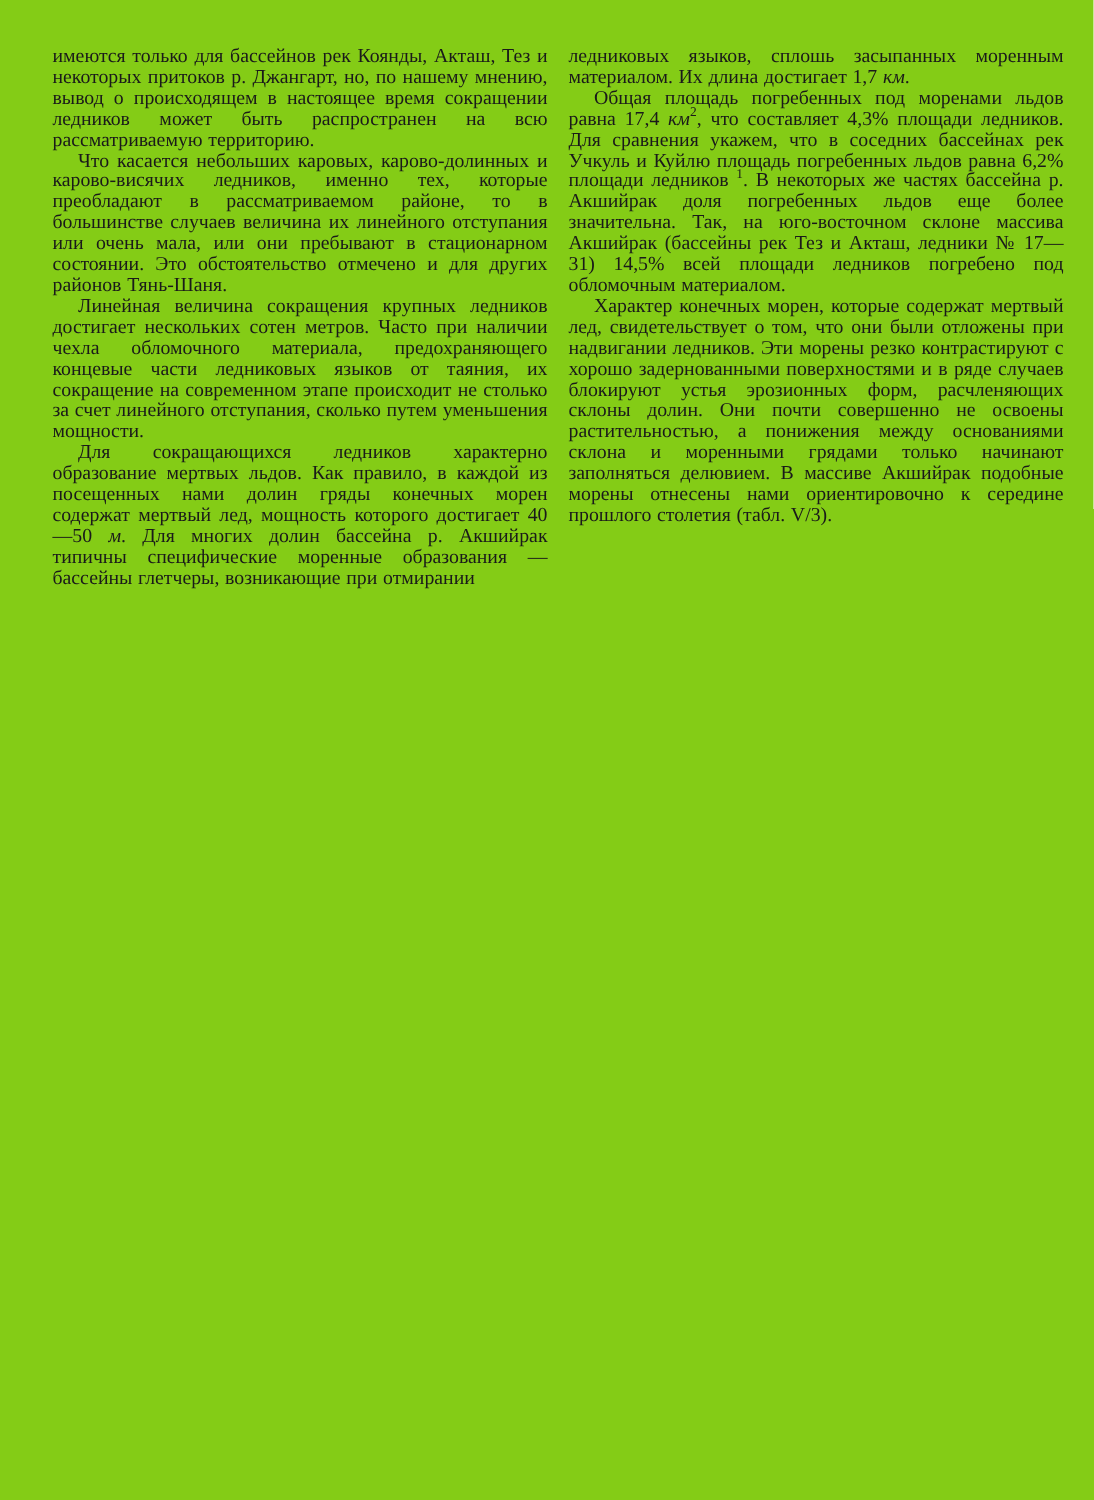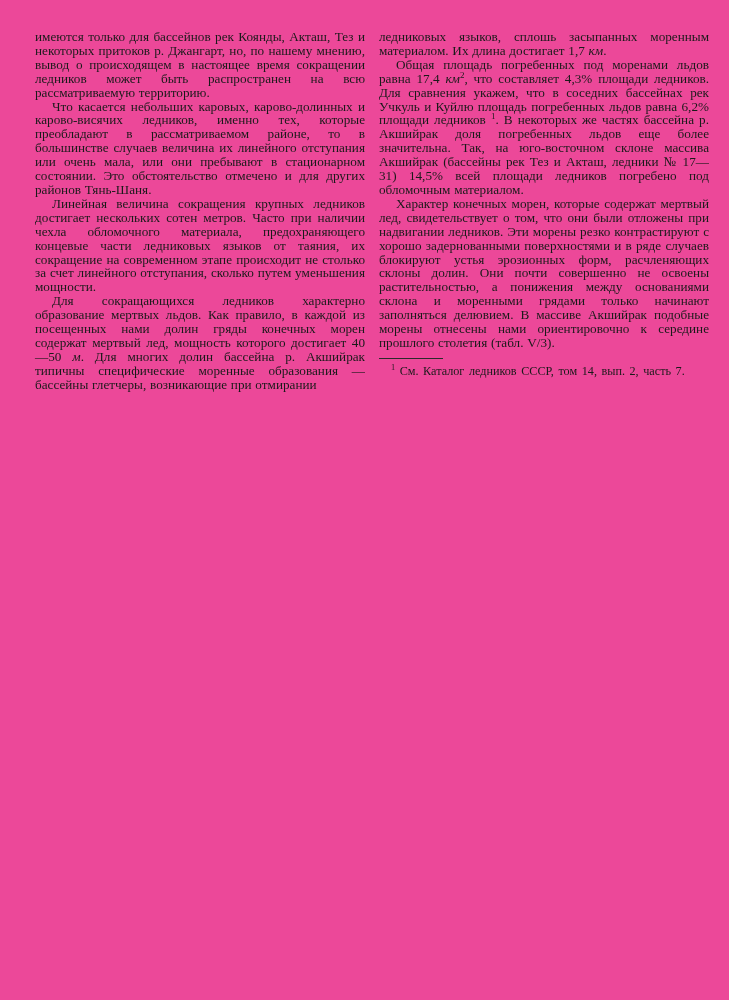--- a/index.html
+++ b/index.html
@@ -4,21 +4,21 @@
 <style>
   html, body {
     margin: 0;
     padding: 0;
     background: #ffffff;
   }
   .page {
     position: relative;
     width: 729px;
     height: 1000px;
-    background: #ec4899;
+    background: #84cc16;
     overflow: hidden;
     font-family: "Liberation Serif", "DejaVu Serif", serif;
     color: #1a1a1a;
   }
   .text-block {
     position: absolute;
     left: 35px;
     top: 30px;
     width: 674px;
     display: flex;
@@ -76,19 +76,15 @@
           <p class="para indent"><span>Линейная величина сокращения крупных ледников достигает нескольких сотен метров. Часто при наличии чехла обломочного материала, предохраняющего концевые части ледниковых языков от таяния, их сокращение на современном этапе происходит не столько за счет линейного отступания, сколько путем уменьшения мощности.</span></p>
           <p class="para indent"><span>Для сокращающихся ледников характерно образование мертвых льдов. Как правило, в каждой из посещенных нами долин гряды конечных морен содержат мертвый лед, мощность которого достигает 40—50 </span><em>м</em><span>. Для многих долин бассейна р. Акшийрак типичны специфические моренные образования — бассейны глетчеры, возникающие при отмирании</span></p>
         </div>
     </div>
     <div class="column">
       <div class="paras">
           <p class="para"><span>ледниковых языков, сплошь засыпанных моренным материалом. Их длина достигает 1,7 </span><em>км</em><span>.</span></p>
           <p class="para indent"><span>Общая площадь погребенных под моренами льдов равна 17,4 </span><em>км</em><sup>2</sup><span>, что составляет 4,3% площади ледников. Для сравнения укажем, что в соседних бассейнах рек Учкуль и Куйлю площадь погребенных льдов равна 6,2% площади ледников </span><sup>1</sup><span>. В некоторых же частях бассейна р. Акшийрак доля погребенных льдов еще более значительна. Так, на юго-восточном склоне массива Акшийрак (бассейны рек Тез и Акташ, ледники № 17—31) 14,5% всей площади ледников погребено под обломочным материалом.</span></p>
           <p class="para indent"><span>Характер конечных морен, которые содержат мертвый лед, свидетельствует о том, что они были отложены при надвигании ледников. Эти морены резко контрастируют с хорошо задернованными поверхностями и в ряде случаев блокируют устья эрозионных форм, расчленяющих склоны долин. Они почти совершенно не освоены растительностью, а понижения между основаниями склона и моренными грядами только начинают заполняться делювием. В массиве Акшийрак подобные морены отнесены нами ориентировочно к середине прошлого столетия (табл. V/3).</span></p>
         </div>
-      <div class="footnote">
-        <div class="footnote-rule"></div>
-        <p class="footnote-text"><sup>1</sup><span> См. Каталог ледников СССР, том 14, вып. 2, часть 7.</span></p>
-      </div>
     </div>
   </div>
 </div>
 
 </body></html>

